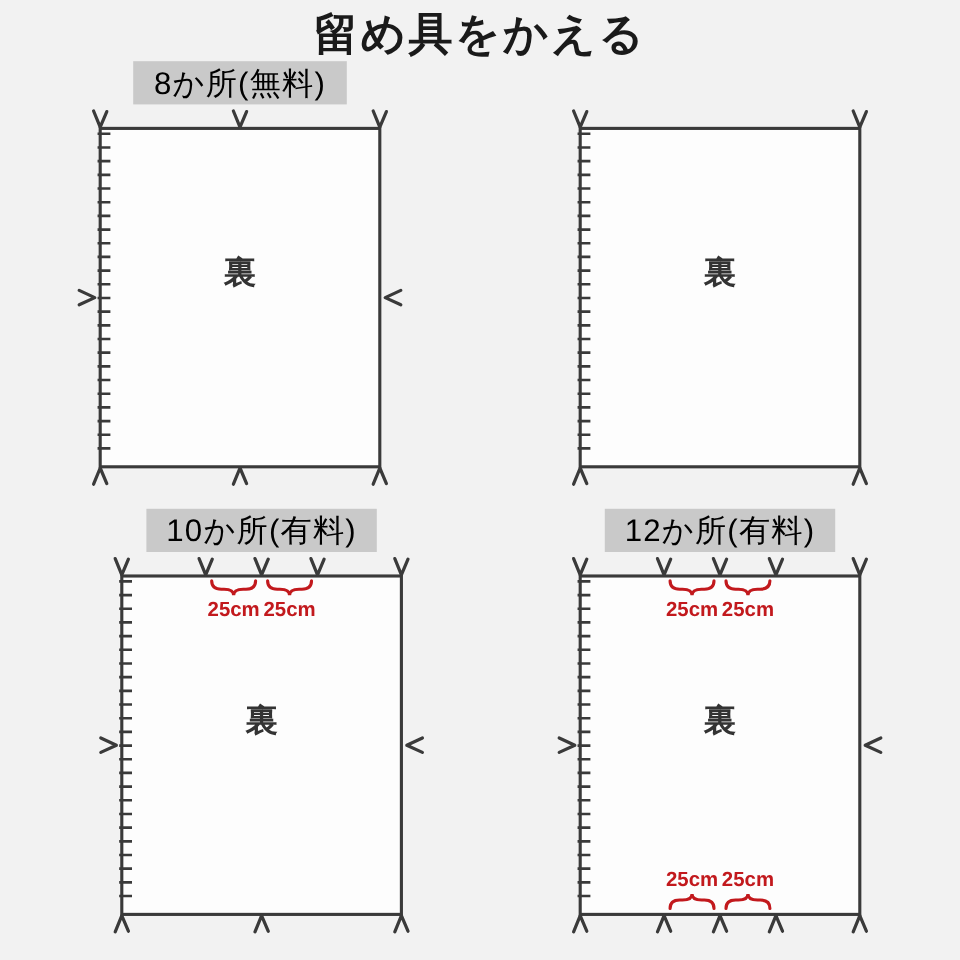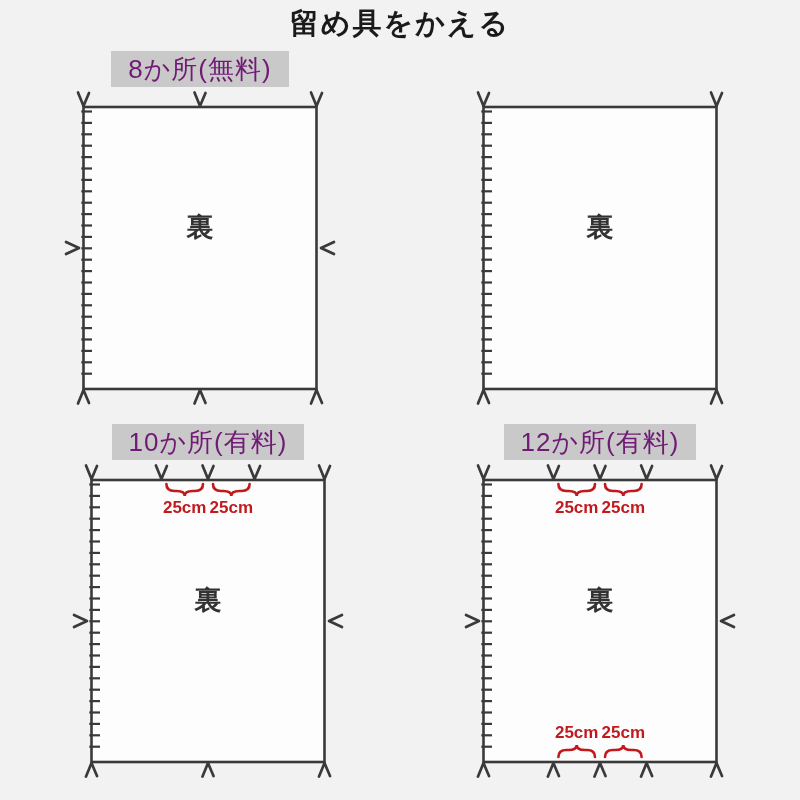--- a/index.html
+++ b/index.html
@@ -6,34 +6,34 @@
   body{
     width:800px;height:800px;
     background:#f2f2f2;
     font-family:"Liberation Sans","DejaVu Sans",sans-serif;
     position:relative;
     overflow:hidden;
   }
   .page-title{
     position:absolute;left:0;top:4px;width:800px;
     text-align:center;
-    font-size:29px;font-weight:bold;color:#1a1a1a;
+    font-size:37px;font-weight:bold;color:#1a1a1a;
     letter-spacing:2px;
     margin:0;
   }
   .panel{position:absolute;width:400px;height:378px;text-align:center;}
   .panel-tl{left:0;top:45px;}
   .panel-tr{left:400px;top:45px;}
-  .panel-bl{left:8px;top:418px;}
+  .panel-bl{left:18px;top:418px;}
   .panel-br{left:400px;top:418px;}
   .panel-header{
     display:inline-block;
     margin-top:6px;
     background:#c9c9c9;
-    color:#701a75;
+    color:#000000;
     font-size:26px;
     line-height:36px;
     padding:0 17px;
     letter-spacing:1px;
   }
   .diagram{position:absolute;left:0;top:42px;width:400px;height:332px;}
   .diagram svg{display:block;}
 </style>
 </head>
 <body>

